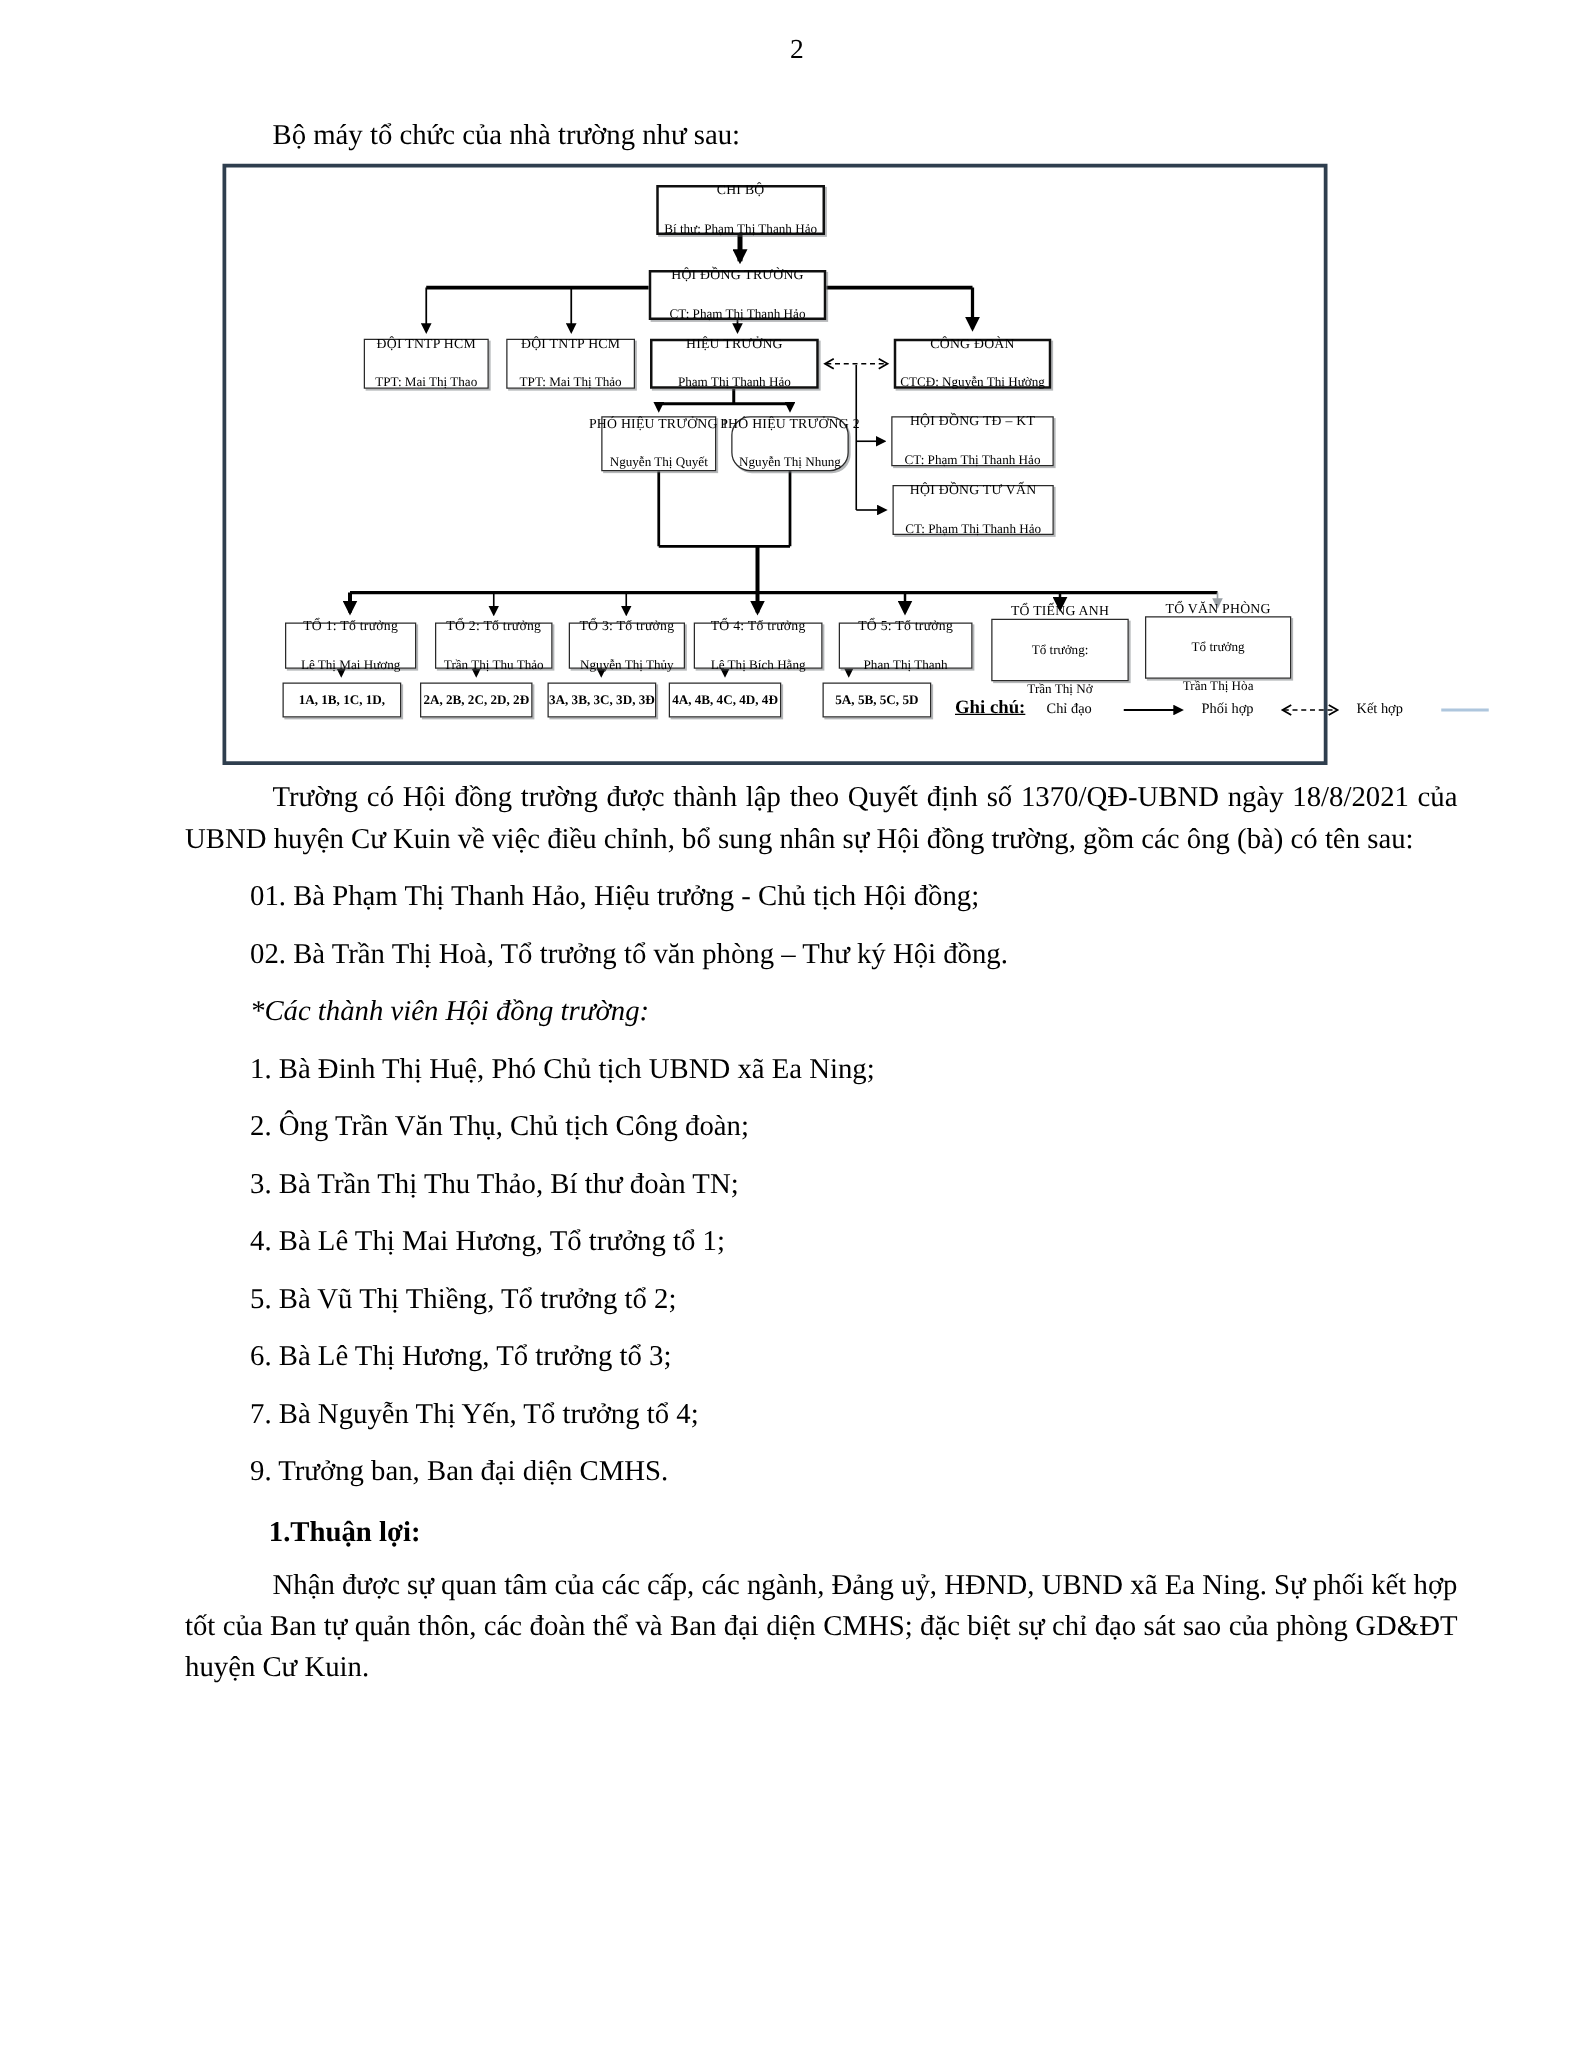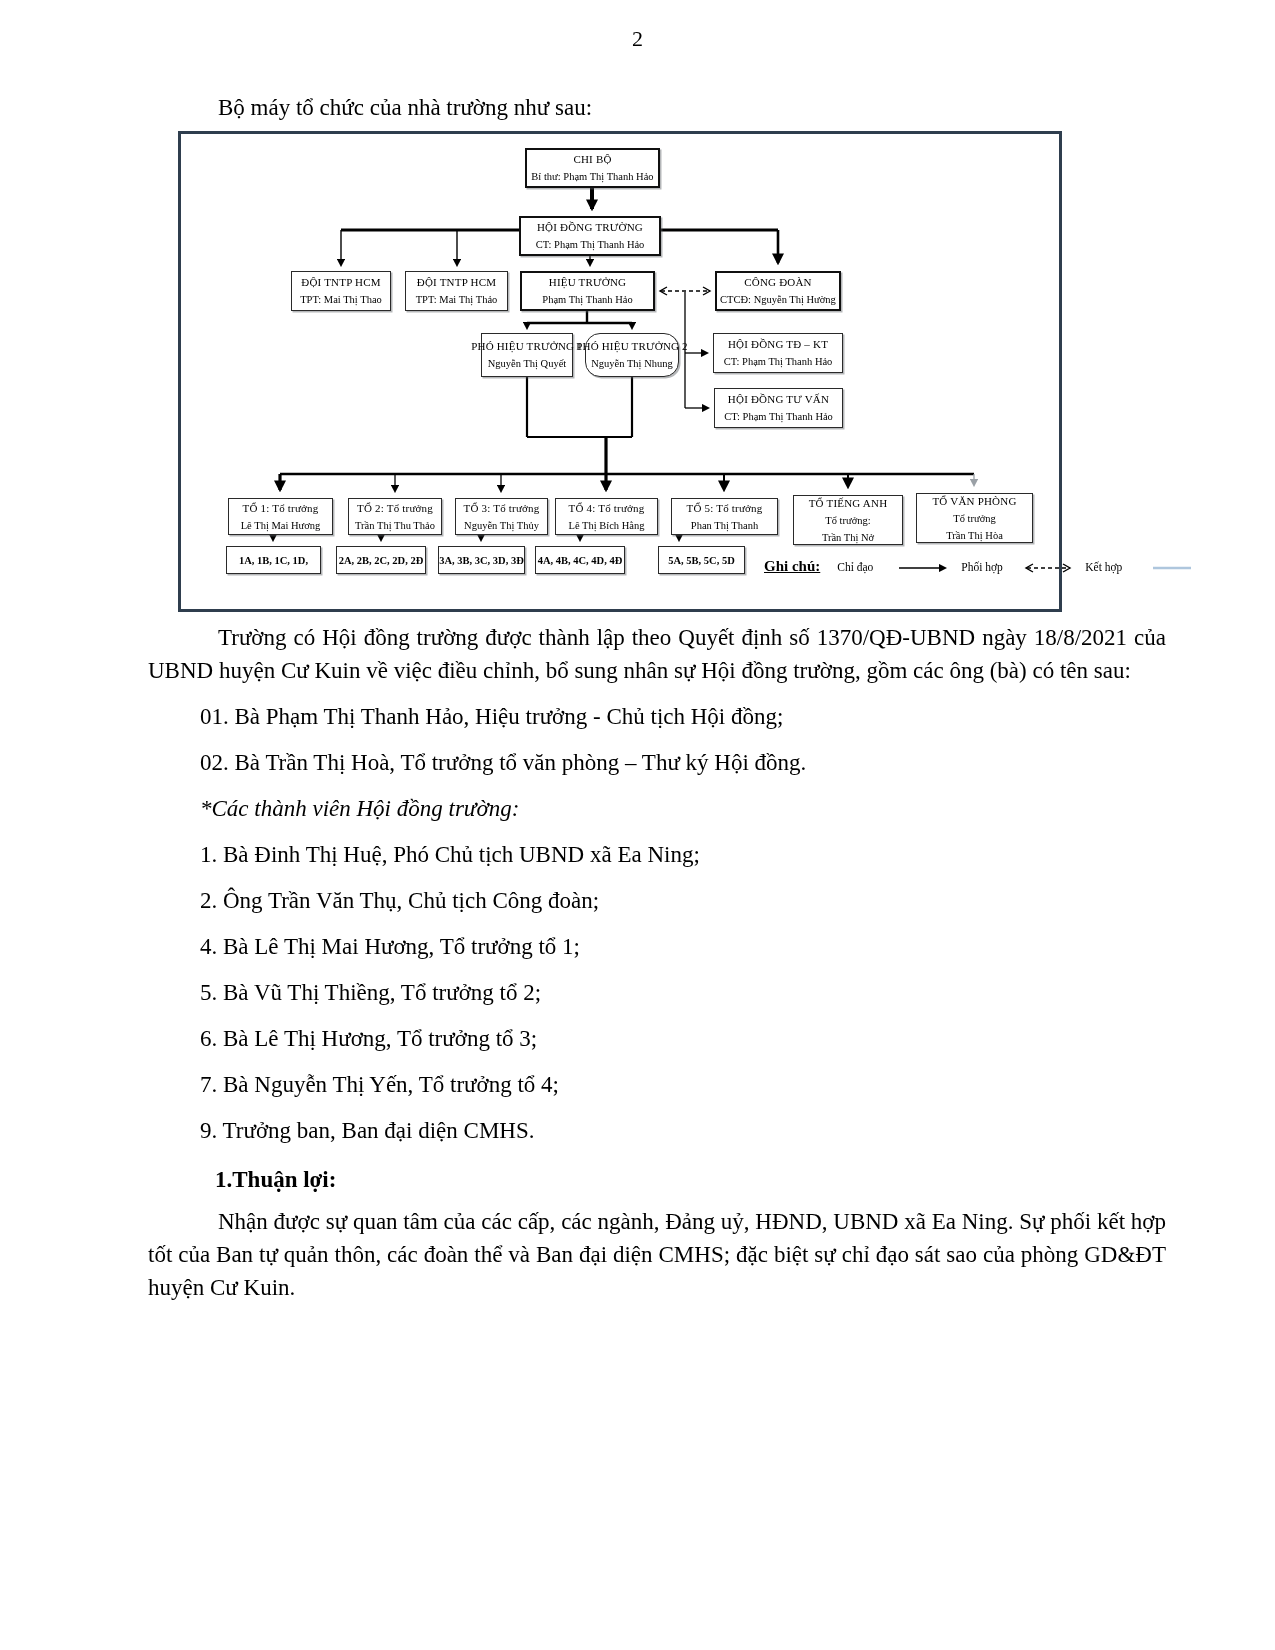--- a/index.html
+++ b/index.html
@@ -14,21 +14,21 @@
 
   
   .chart-wrap {
     position:relative; width:884px; height:481px; margin:7px 0 0 30px;
     border:3px solid #2f3e4e; background:#fff;
   }
   .connectors { position:absolute; left:0; top:0; width:884px; height:481px; }
   .cnode {
     position:absolute; background:#fff; border:1.5px solid #2a2a2a;
     display:flex; flex-direction:column; justify-content:center; align-items:center;
-    gap:6px; text-align:left; padding:2px 2px;
+    gap:20px; text-align:left; padding:2px 2px;
     box-shadow:1.5px 1.5px 0 rgba(90,95,100,.45);
   }
   .cnode.strong { border-width:2.5px; border-color:#101010; }
   .ctitle { font-size:11px; line-height:12px; letter-spacing:.2px; white-space:nowrap; }
   .csub   { font-size:10.5px; line-height:11.5px; white-space:nowrap; }
   .clsbox {
     position:absolute; background:#fff; border:1.5px solid #2a2a2a;
     display:flex; align-items:center; justify-content:center;
     font-size:10.5px; font-weight:bold; white-space:nowrap;
     box-shadow:1.5px 1.5px 0 rgba(90,95,100,.45);
@@ -221,20 +221,21 @@
 
   <p class="p-just">Trường có Hội đồng trường được thành lập theo Quyết định số 1370/QĐ-UBND ngày 18/8/2021 của UBND huyện Cư Kuin về việc điều chỉnh, bổ sung nhân sự Hội đồng trường, gồm các ông (bà) có tên sau:</p>
 
   <div class="item">01. Bà Phạm Thị Thanh Hảo, Hiệu trưởng - Chủ tịch Hội đồng;</div>
   <div class="item">02. Bà Trần Thị Hoà, Tổ trưởng tổ văn phòng – Thư ký Hội đồng.</div>
 
   <div class="item item-note">*Các thành viên Hội đồng trường:</div>
 
   <div class="item">1. Bà Đinh Thị Huệ, Phó Chủ tịch UBND xã Ea Ning;</div>
   <div class="item">2. Ông Trần Văn Thụ, Chủ tịch Công đoàn;</div>
+  <div class="item">3. Bà Trần Thị Thu Thảo, Bí thư đoàn TN;</div>
   <div class="item">4. Bà Lê Thị Mai Hương, Tổ trưởng tổ 1;</div>
   <div class="item">5. Bà Vũ Thị Thiềng, Tổ trưởng tổ 2;</div>
   <div class="item">6. Bà Lê Thị Hương, Tổ trưởng tổ 3;</div>
   <div class="item">7. Bà Nguyễn Thị Yến, Tổ trưởng tổ 4;</div>
   <div class="item">9. Trưởng ban, Ban đại diện CMHS.</div>
 
   <div class="sec-head">1.Thuận lợi:</div>
 
   <p class="p-just">Nhận được sự quan tâm của các cấp, các ngành, Đảng uỷ, HĐND, UBND xã Ea Ning. Sự phối kết hợp tốt của Ban tự quản thôn, các đoàn thể và Ban đại diện CMHS; đặc biệt sự chỉ đạo sát sao của phòng GD&amp;ĐT huyện Cư Kuin.</p>
 

